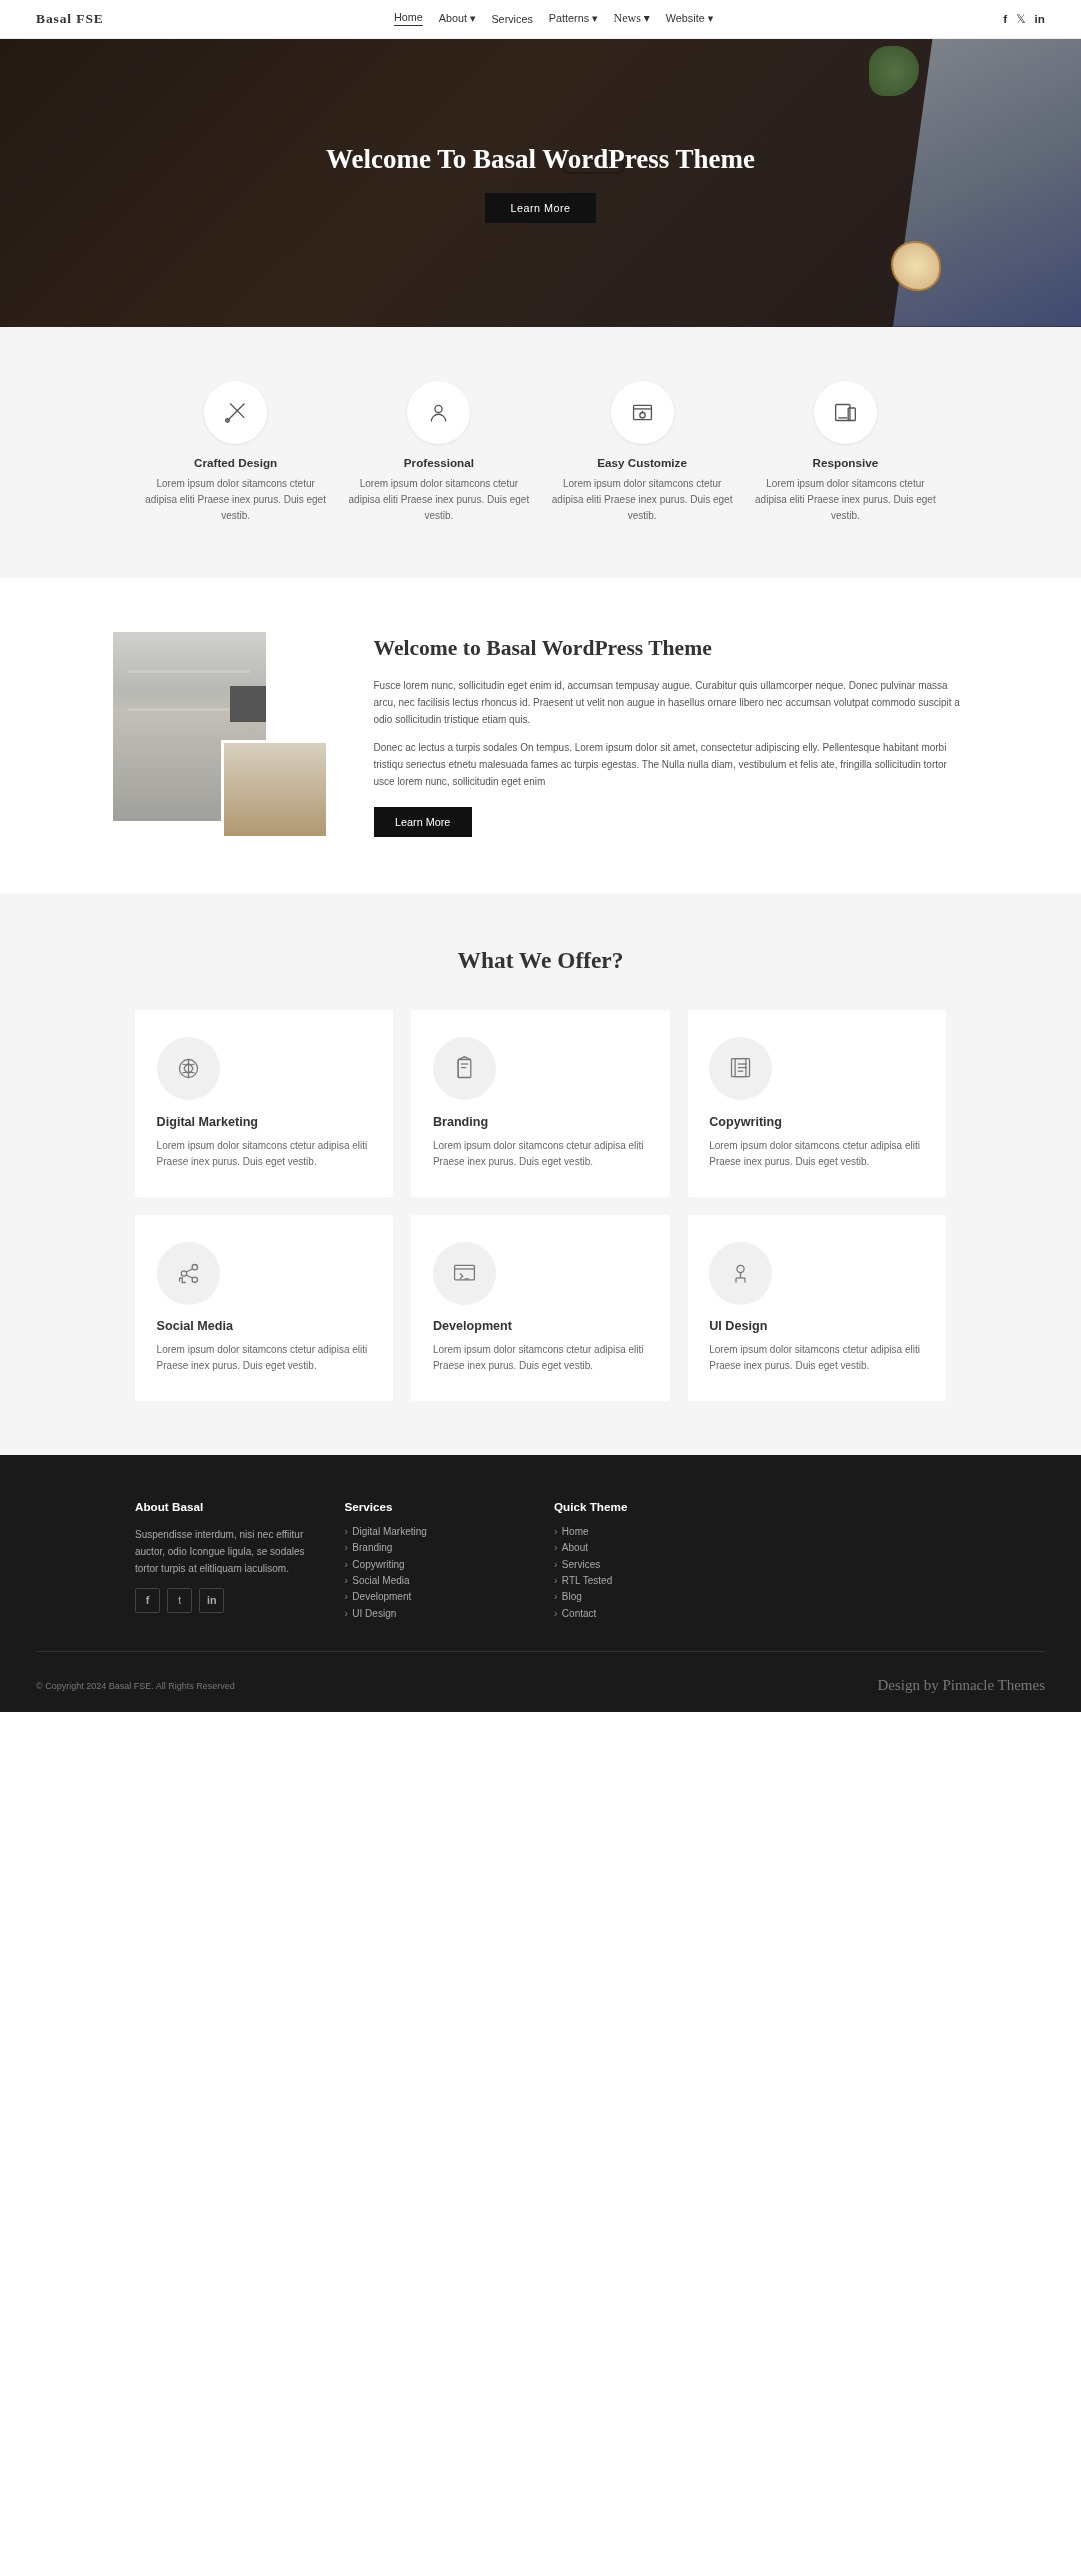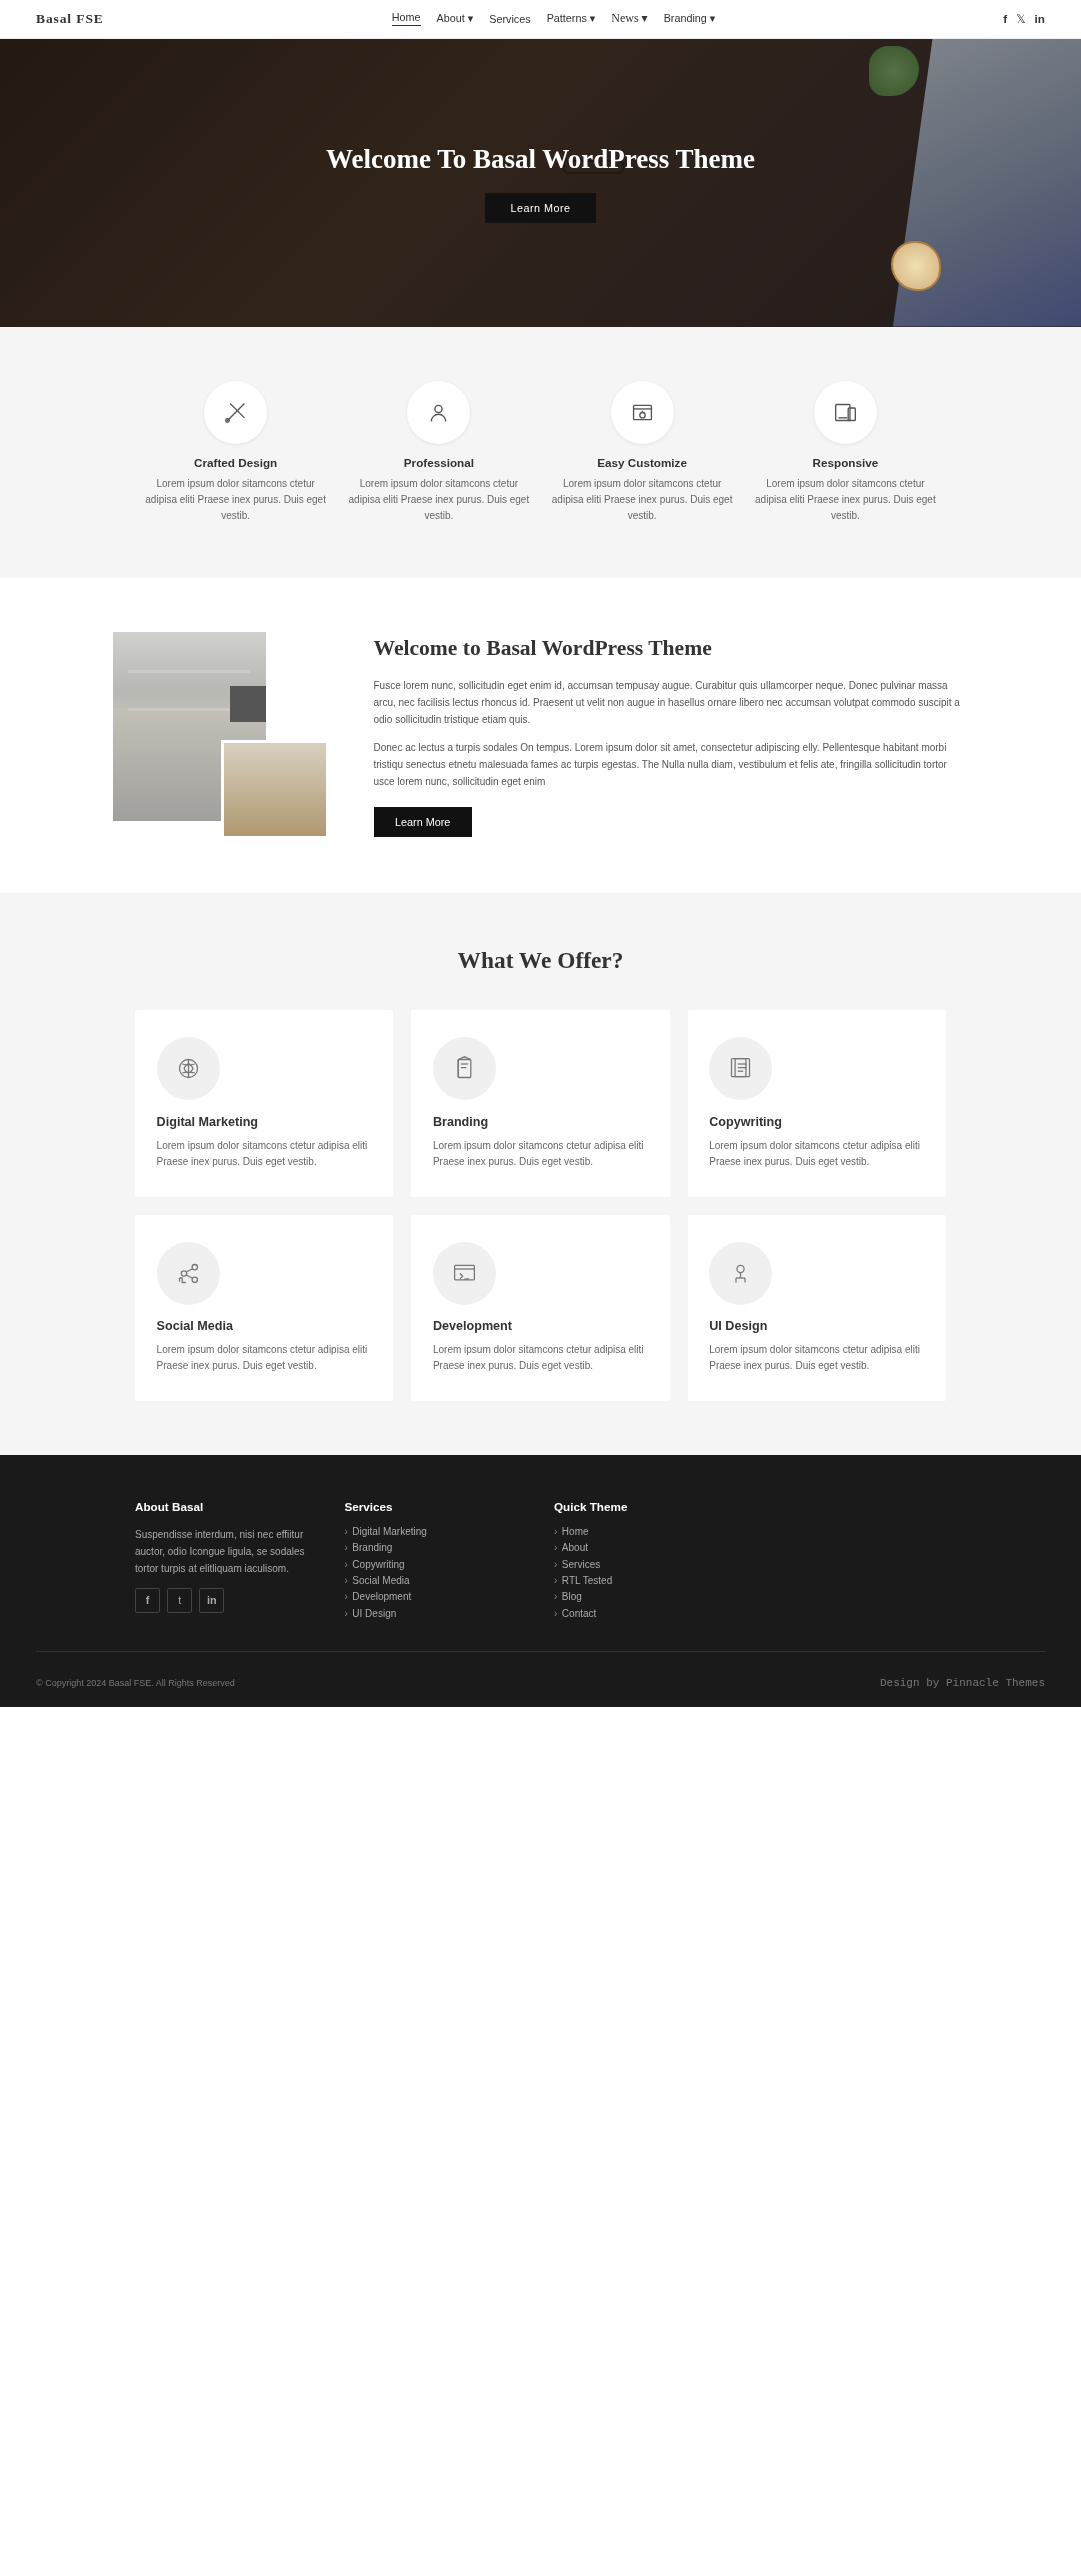--- a/index.html
+++ b/index.html
@@ -120,21 +120,21 @@
 <body>
 
 <nav>
   <div style="font-size:13.5px;font-weight:bold;letter-spacing:0.9px;">Basal FSE</div>
   <div style="display:flex;gap:16px;align-items:center;">
     <a href="#" style="text-decoration:none;color:#333;font-size:10.8px;font-family:sans-serif;border-bottom:1.8px solid #333;padding-bottom:1.8px;">Home</a>
     <a href="#" style="text-decoration:none;color:#333;font-size:10.8px;font-family:sans-serif;">About ▾</a>
     <a href="#" style="text-decoration:none;color:#333;font-size:10.8px;font-family:sans-serif;">Services</a>
     <a href="#" style="text-decoration:none;color:#333;font-size:10.8px;font-family:sans-serif;">Patterns ▾</a>
     <a href="#" style="text-decoration:none;color:#333;font-size:12px;font-family:Liberation Serif, serif;">News ▾</a>
-    <a href="#" style="text-decoration:none;color:#333;font-size:10.8px;font-family:sans-serif;">Branding ▾</a>
+    <a href="#" style="text-decoration:none;color:#333;font-size:10.8px;font-family:sans-serif;">Website ▾</a>
   </div>
   <div style="display:flex;gap:9px;">
     <a href="#" style="color:#333;font-size:11.7px;text-decoration:none;font-family:sans-serif;font-weight:bold;">f</a>
     <a href="#" style="color:#333;font-size:11.7px;text-decoration:none;font-family:sans-serif;">𝕏</a>
     <a href="#" style="color:#333;font-size:11.7px;text-decoration:none;font-family:sans-serif;font-weight:bold;">in</a>
   </div>
 </nav>
 
 <section class="hero">
   <div class="hero-bg"></div>
@@ -355,16 +355,16 @@
         <li>RTL Tested</li>
         <li>Blog</li>
         <li>Contact</li>
       </ul>
     </div>
 
 
   </div>
   <div style="border-top:0.9px solid #333;margin-top:18px;padding-top:25px;display:flex;justify-content:space-between;align-items:center;">
     <p style="font-size:9px;color:#777;font-family:sans-serif;">© Copyright 2024 Basal FSE. All Rights Reserved</p>
-    <p style="font-size:11px;color:#777;font-family:Liberation Mono, monospace;">Design by Pinnacle Themes</p>
+    <p style="font-size:15px;color:#777;font-family:Liberation Serif, serif;">Design by Pinnacle Themes</p>
   </div>
 </footer>
 
 
 </body></html>

